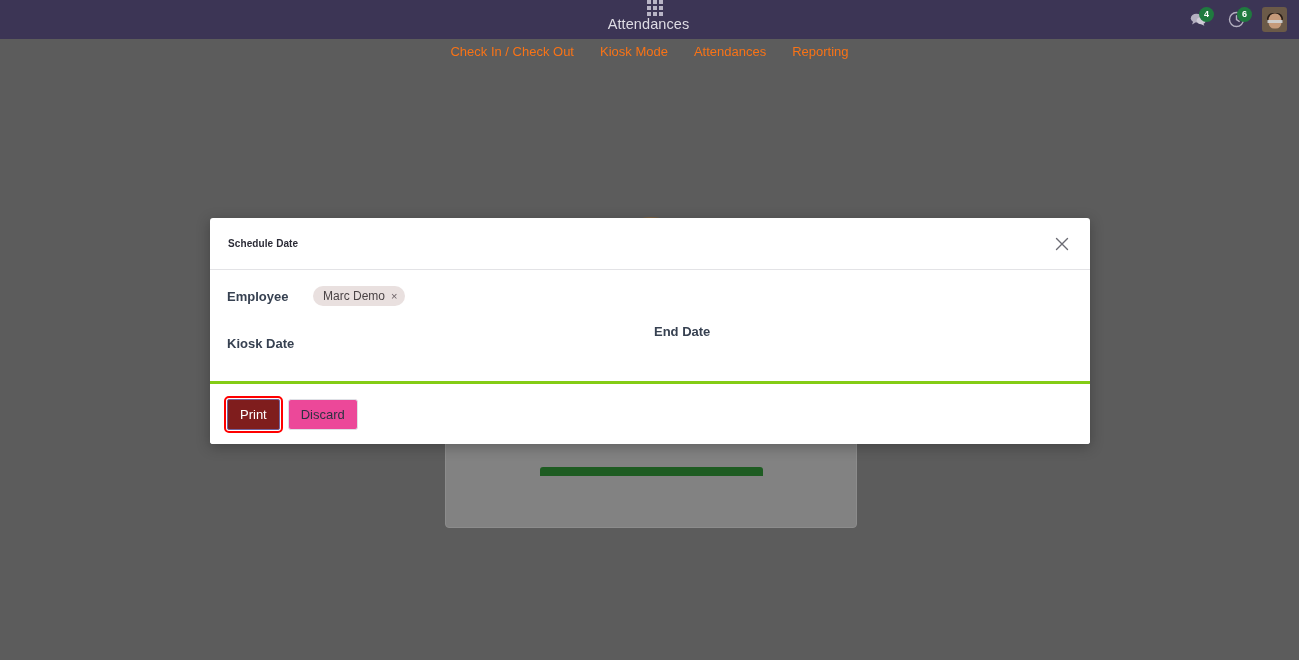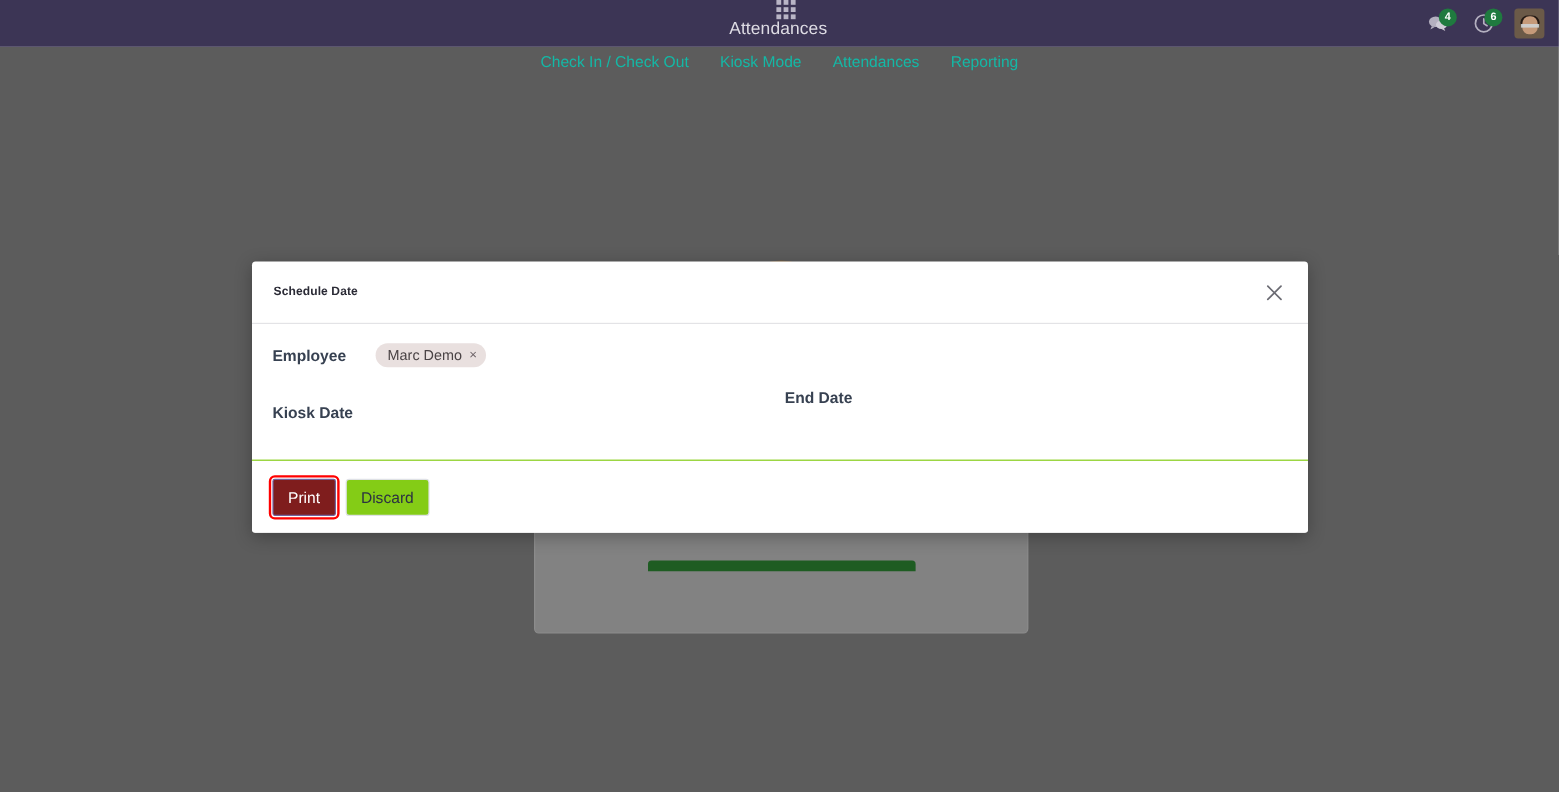--- a/index.html
+++ b/index.html
@@ -42,21 +42,21 @@
     color: #dedce4;
     font-size: 14.5px;
     font-weight: 500;
     margin-left: 14px;
     margin-right: 16px;
     letter-spacing: .1px;
     white-space: nowrap;
   }
   .navlinks { display: flex; align-items: center; }
   .navlink {
-    color: #14b8a6;
+    color: #f97316;
     font-size: 13px;
     padding: 0 13px;
     line-height: 39px;
     white-space: nowrap;
     cursor: pointer;
   }
   .nav-right {
     position: absolute;
     right: 8px; top: 0;
     height: 39px;
@@ -219,21 +219,21 @@
     width: 28px; height: 28px;
     display: flex; align-items: center; justify-content: center;
     cursor: pointer;
   }
   .modal-close svg { display: block; }
 
   .modal-body {
     height: 114px;
     padding: 16px 0 0 0;
     background: #fff;
-    border-bottom: 1px solid #84cc16;
+    border-bottom: 3px solid #84cc16;
     position: relative;
   }
   .form-grid {
     display: flex;
   }
   .form-col {
     width: 440px;
     padding-left: 17px;
   }
   .form-row {
@@ -303,21 +303,21 @@
     border: 1px solid transparent;
     line-height: 17px;
     font-family: "Liberation Sans", sans-serif;
   }
   .btn-primary {
     background: #7f1d1d;
     color: #fff;
     border-color: #71639e;
   }
   .btn-secondary {
-    background: #84cc16;
+    background: #ec4899;
     color: #2c3242;
     border-color: #dfe1e6;
   }
   .focus-ring {
     outline: 2px solid #ff0000;
     outline-offset: 1px;
     border-radius: 2px;
   }
 </style>
 </head>

